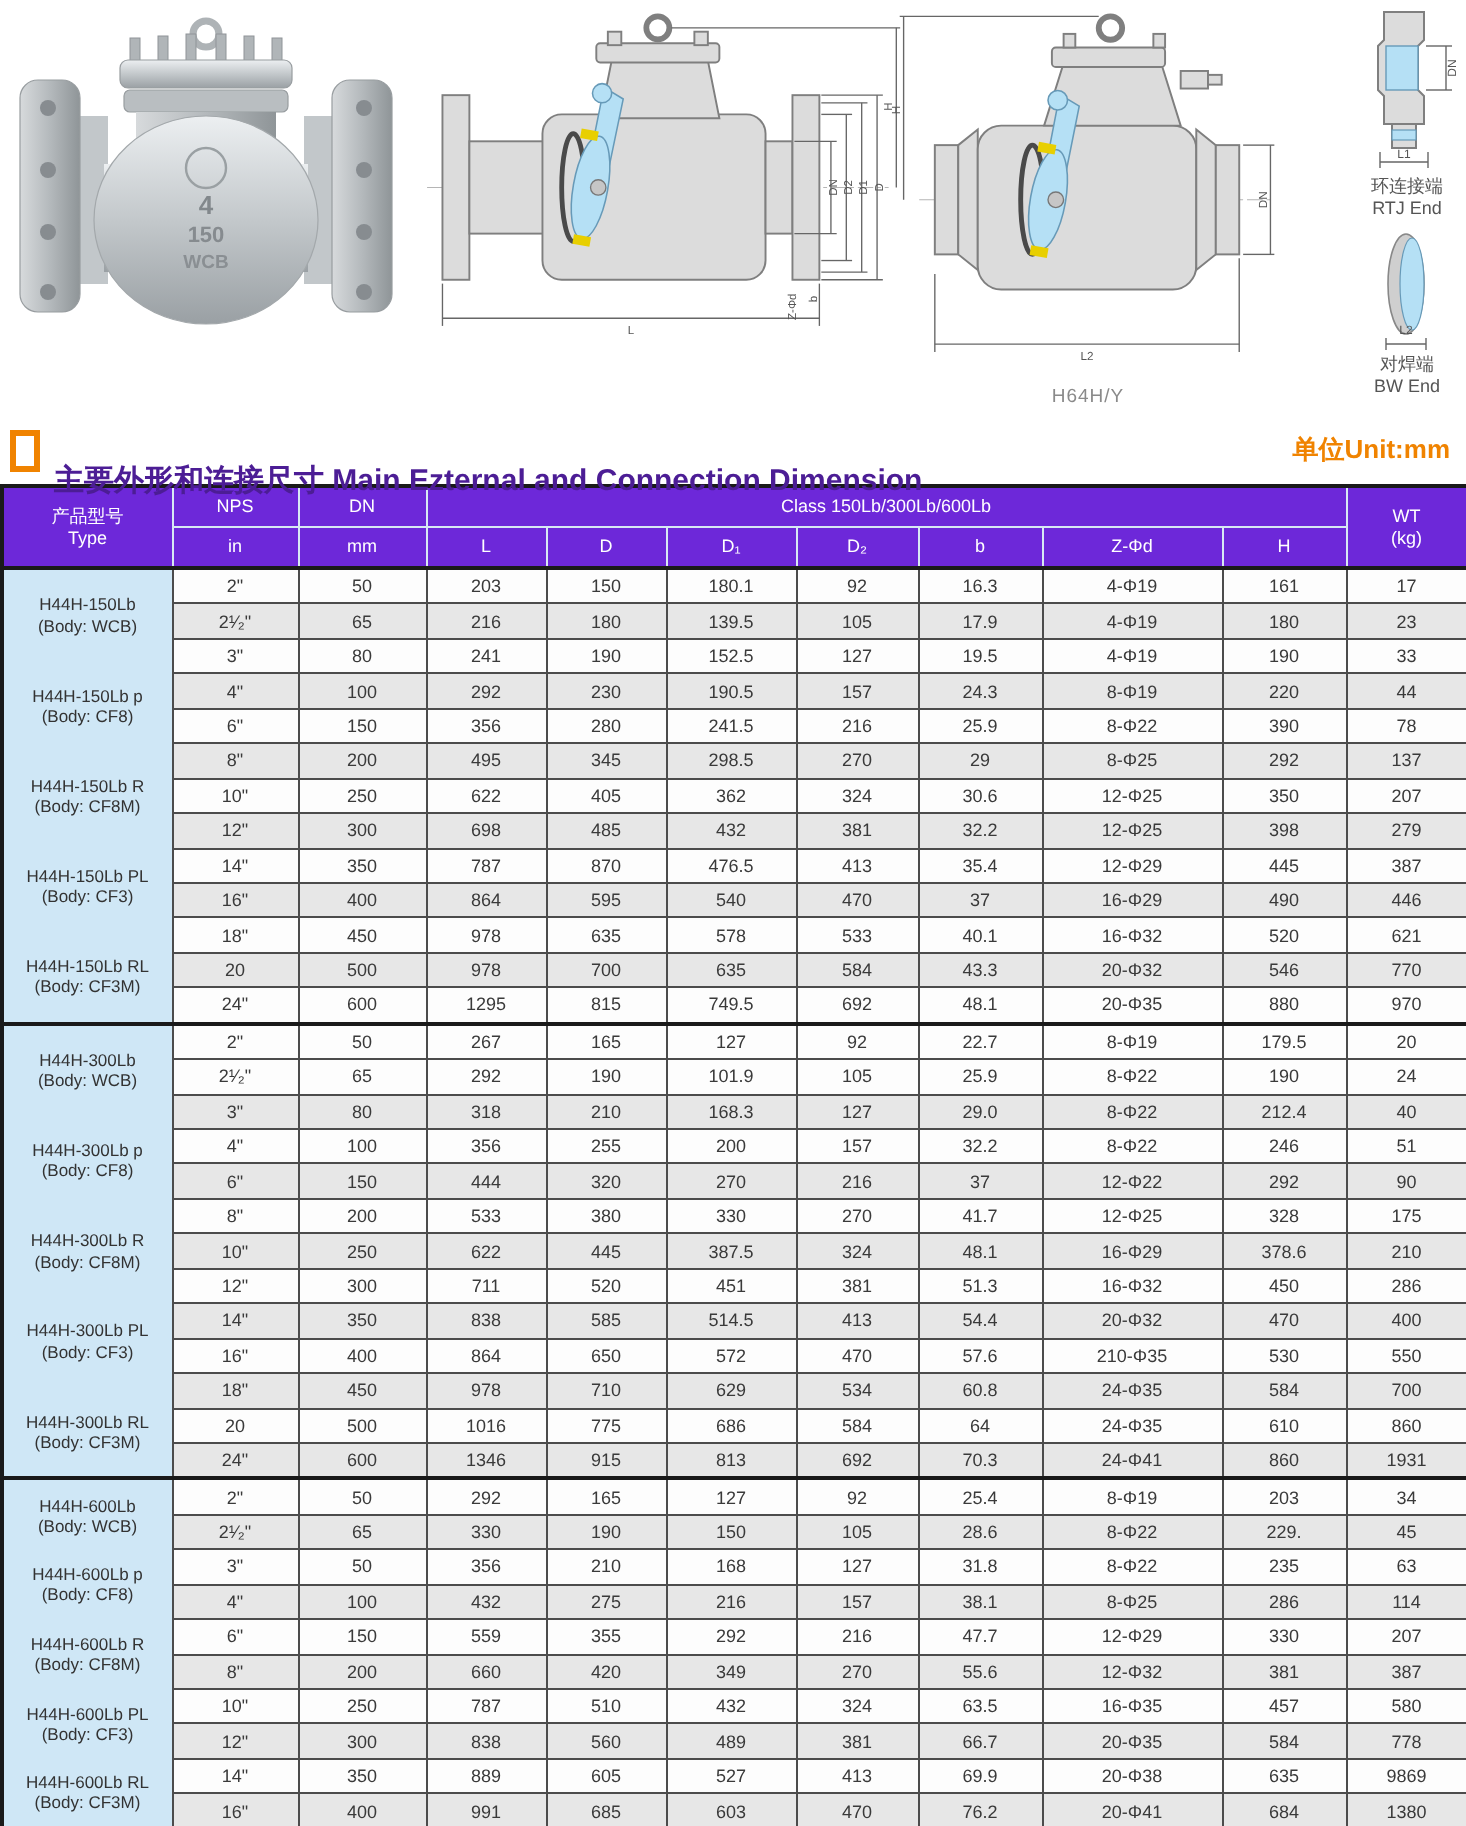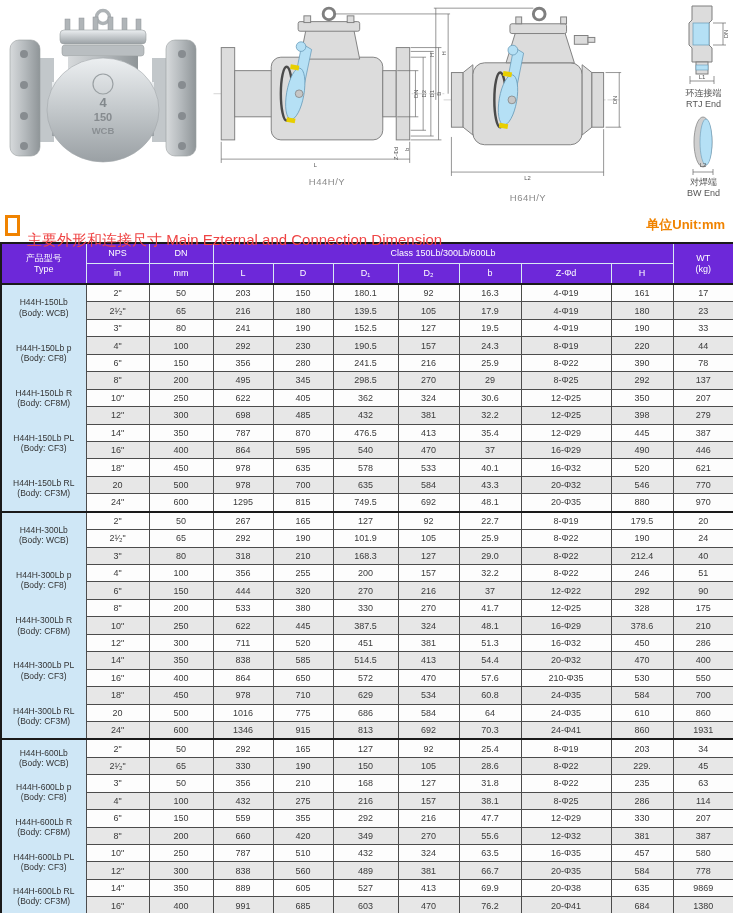--- a/index.html
+++ b/index.html
@@ -10,21 +10,21 @@
   }
   .top{position:relative;height:206px;background:#fff;}
   .abs{position:absolute;}
   svg text{font-family:"Liberation Sans",sans-serif;}
   .dimtext{font-size:6px;fill:#555;}
   .cap{font-size:9.5px;color:#8a8a8a;text-align:center;letter-spacing:.5px;}
   .endlabel{font-size:9px;color:#555;text-align:center;line-height:1.25;}
 
   .titlebar{display:flex;align-items:center;height:26px;padding:6px 8px 4px 5px;}
   .sq{width:9px;height:15px;border:3px solid #f08300;margin-right:7px;flex:0 0 auto;}
-  .ttl{font-size:15px;font-weight:normal;color:#ef4444;white-space:nowrap;margin-top:30px;}
+  .ttl{font-size:15px;font-weight:bold;color:#4c1d95;white-space:nowrap;margin-top:30px;}
   .unit{margin-left:auto;font-size:13px;font-weight:bold;color:#f08300;text-align:center;}
 
   table.dim{border-collapse:collapse;table-layout:fixed;width:733px;border:2px solid #1a1a1a;}
   table.dim th,table.dim td{padding:0;text-align:center;vertical-align:middle;overflow:hidden;white-space:nowrap;}
   table.dim thead th{
     background:#6d28d9;color:#fff;border:1px solid #d8e8f4;
     font-weight:normal;font-size:9px;height:19px;line-height:1.15;
   }
   table.dim td{border:1px solid #4c4c4c;font-size:9px;color:#3a3a3a;height:16.45px;background:#fdfdfd;}
   table.dim tr.shade td{background:#e7e7e7;}
@@ -133,24 +133,23 @@
         <text transform="rotate(-90 225 92)" x="225" y="92" text-anchor="middle">DN</text>
         <text transform="rotate(-90 233 92)" x="233" y="92" text-anchor="middle">D2</text>
         <text transform="rotate(-90 241 92)" x="241" y="92" text-anchor="middle">D1</text>
         <text transform="rotate(-90 249 92)" x="249" y="92" text-anchor="middle">D</text>
         <text transform="rotate(-90 254 50)" x="254" y="50" text-anchor="middle">H</text>
         <text x="118" y="168" text-anchor="middle">L</text>
         <text transform="rotate(-90 204 154)" x="204" y="154" text-anchor="middle">Z-Φd</text>
         <text transform="rotate(-90 215 150)" x="215" y="150" text-anchor="middle">b</text>
       </g>
     </svg>
-    <div class="cap">H44H/Y</div>
   </div>
 
-  <div class="abs" style="left:428px;top:2px;width:200px">
+  <div class="abs" style="left:444px;top:2px;width:200px">
     <svg width="200" height="186" viewBox="0 0 205 186">
       <line x1="16" y1="98" x2="196" y2="98" stroke="#b5b5b5" stroke-width=".6" stroke-dasharray="8 2 2 2"></line>
       <g stroke="#7f7f7f" stroke-width="1" fill="#dcdcdc">
         <rect x="24" y="70" width="12" height="56"></rect>
         <polygon points="36,70 46,62 46,134 36,126"></polygon>
         <rect x="46" y="60" width="112" height="84" rx="12"></rect>
         <polygon points="80,60 90,28 140,28 150,60"></polygon>
         <rect x="84" y="20" width="58" height="10" rx="2"></rect>
         <rect x="90" y="13" width="6" height="7"></rect>
           <rect x="136" y="13" width="6" height="7"></rect>

